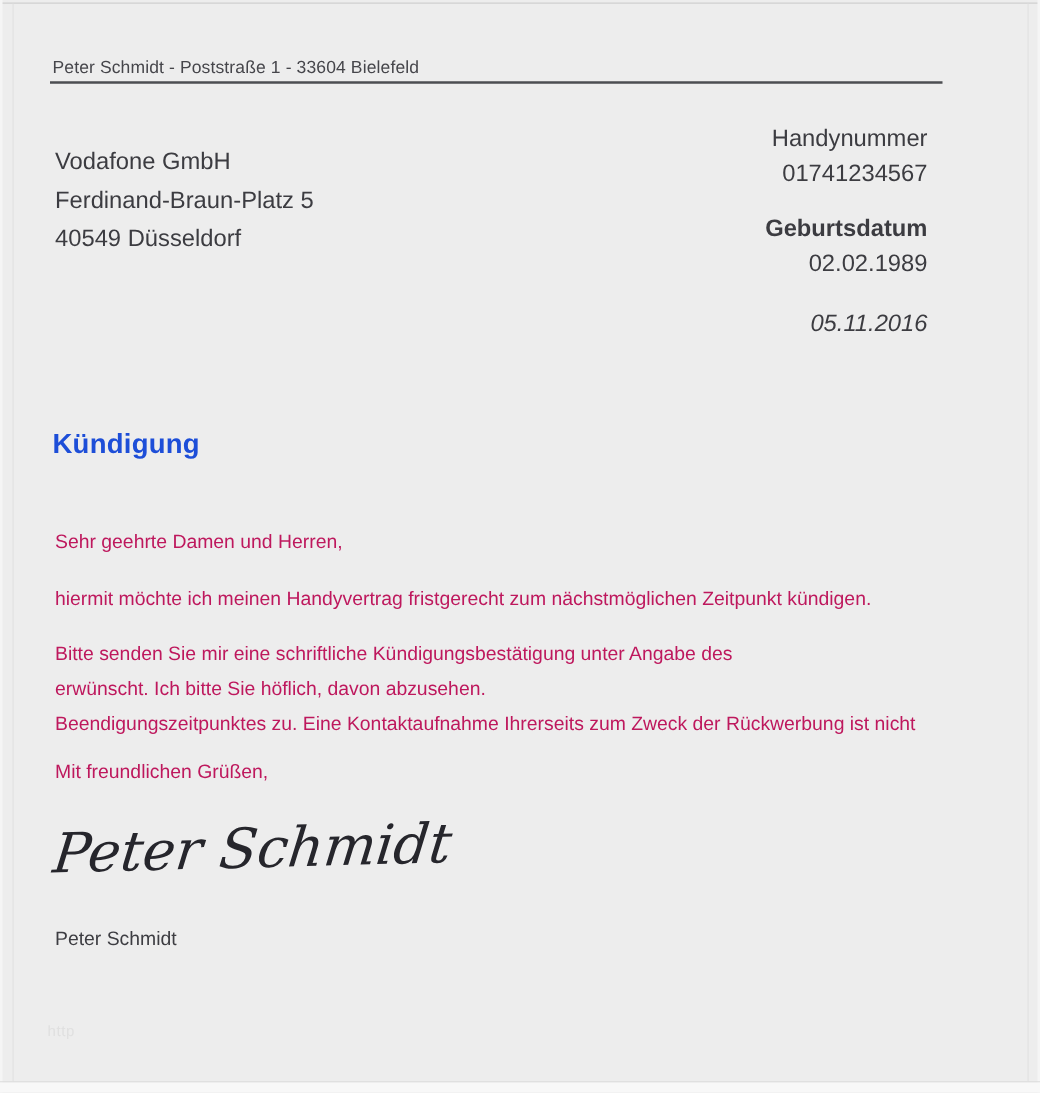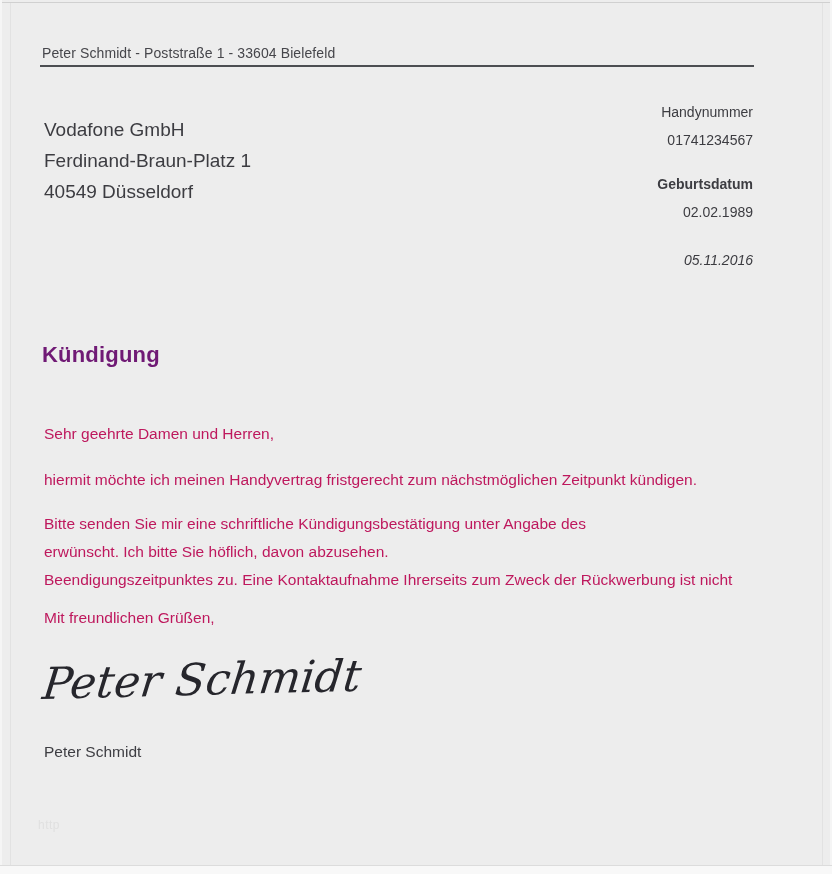--- a/index.html
+++ b/index.html
@@ -52,39 +52,39 @@
     position: absolute;
     left: 44px;
     top: 114px;
     font-size: 19px;
     line-height: 31px;
     color: #3c3c41;
   }
 
   .info-block {
     position: absolute;
-    right: 79px;
+    right: 90px;
     top: 102px;
     text-align: right;
-    font-size: 14px;
+    font-size: 19px;
     line-height: 20px;
     color: #3c3c41;
   }
   .info-block .value { margin-top: 8px; }
   .info-block .group-gap { margin-top: 24px; font-weight: bold; }
   .info-block .date { margin-top: 28px; font-style: italic; }
 
   .subject {
     position: absolute;
     left: 42px;
     top: 342px;
     font-size: 22px;
     font-weight: bold;
     letter-spacing: 0.2px;
-    color: #701a75;
+    color: #1d4ed8;
   }
 
   .para {
     position: absolute;
     left: 44px;
     font-size: 15.5px;
     line-height: 28px;
     color: #be185d;
   }
   .para .line { white-space: nowrap; }
@@ -134,21 +134,21 @@
   <div class="edge-left"></div>
   <div class="edge-right"></div>
   <div class="edge-bottom"></div>
   <div class="strip-bottom"></div>
 
   <div class="sender-line">Peter Schmidt - Poststraße 1 - 33604 Bielefeld</div>
   <div class="sender-rule"></div>
 
   <div class="recipient">
     <div class="line">Vodafone GmbH</div>
-    <div class="line">Ferdinand-Braun-Platz 1</div>
+    <div class="line">Ferdinand-Braun-Platz 5</div>
     <div class="line">40549 Düsseldorf</div>
   </div>
 
   <div class="info-block">
     <div>Handynummer</div>
     <div class="value">01741234567</div>
     <div class="group-gap">Geburtsdatum</div>
     <div class="value">02.02.1989</div>
     <div class="date">05.11.2016</div>
   </div>

